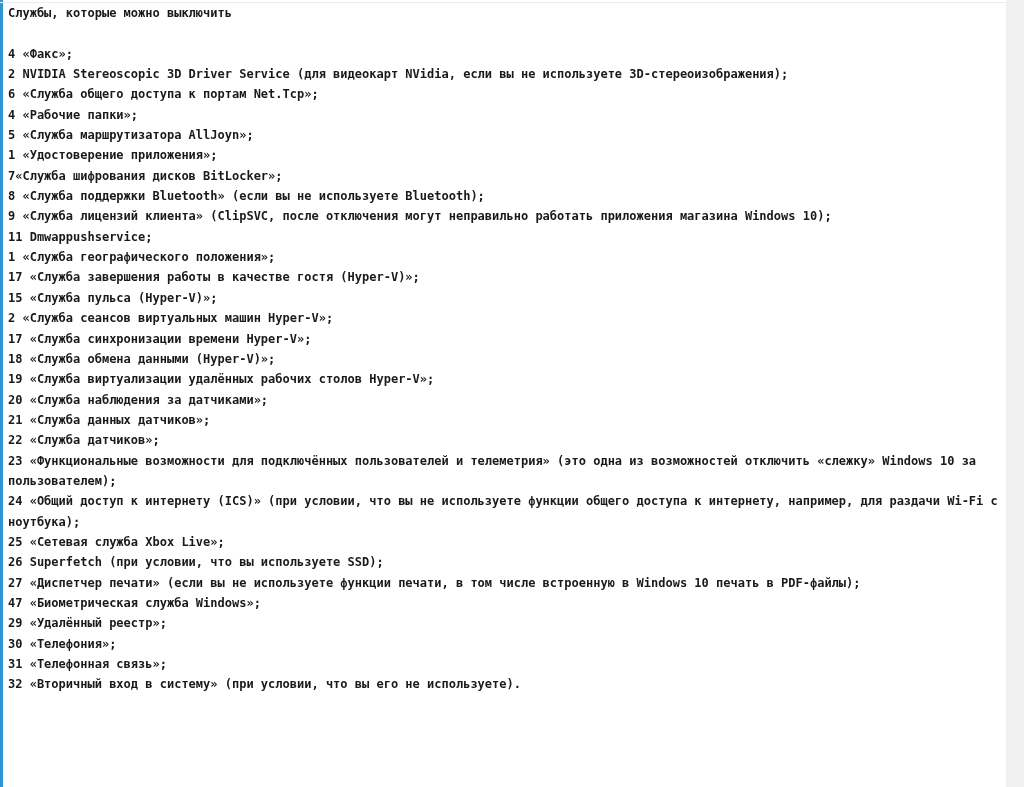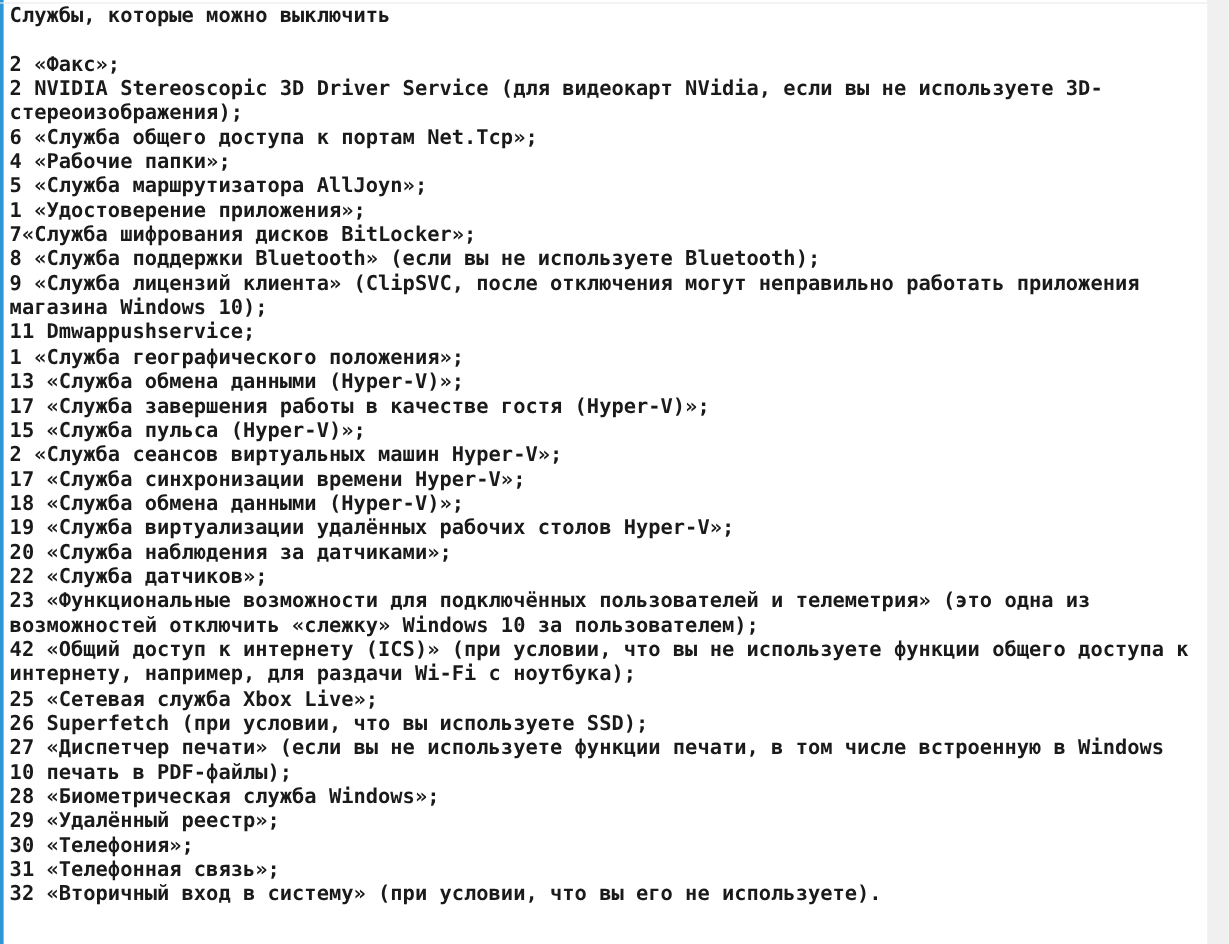--- a/index.html
+++ b/index.html
@@ -30,21 +30,21 @@
     position: absolute;
     left: 1006px; top: 0;
     width: 18px; height: 787px;
     background: #f0f0f0;
   }
   .content {
     position: absolute;
     left: 8px; top: 3px;
     width: 990px;
     color: #1a1a1a;
-    font-size: 17px;
+    font-size: 12px;
     font-weight: bold;
     line-height: 20.35px;
     letter-spacing: 0;
     white-space: normal;
     word-spacing: normal;
   }
   .title-line {
     white-space: pre-wrap;
   }
   .spacer {
@@ -59,44 +59,44 @@
 
 <div class="left-accent"></div>
 <div class="top-edge"></div>
 <div class="right-gutter"></div>
 
 <div class="content">
   <div class="title-line">Службы, которые можно выключить</div>
   <div class="spacer"></div>
   <div>
 
-  <div class="service-line">2 «Факс»;</div>
+  <div class="service-line">4 «Факс»;</div>
       <div class="service-line">2 NVIDIA Stereoscopic 3D Driver Service (для видеокарт NVidia, если вы не используете 3D-стереоизображения);</div>
       <div class="service-line">6 «Служба общего доступа к портам Net.Tcp»;</div>
       <div class="service-line">4 «Рабочие папки»;</div>
       <div class="service-line">5 «Служба маршрутизатора AllJoyn»;</div>
       <div class="service-line">1 «Удостоверение приложения»;</div>
       <div class="service-line">7«Служба шифрования дисков BitLocker»;</div>
       <div class="service-line">8 «Служба поддержки Bluetooth» (если вы не используете Bluetooth);</div>
       <div class="service-line">9 «Служба лицензий клиента» (ClipSVC, после отключения могут неправильно работать приложения магазина Windows 10);</div>
       <div class="service-line">11 Dmwappushservice;</div>
       <div class="service-line">1 «Служба географического положения»;</div>
-      <div class="service-line">13 «Служба обмена данными (Hyper-V)»;</div>
       <div class="service-line">17 «Служба завершения работы в качестве гостя (Hyper-V)»;</div>
       <div class="service-line">15 «Служба пульса (Hyper-V)»;</div>
       <div class="service-line">2 «Служба сеансов виртуальных машин Hyper-V»;</div>
       <div class="service-line">17 «Служба синхронизации времени Hyper-V»;</div>
       <div class="service-line">18 «Служба обмена данными (Hyper-V)»;</div>
       <div class="service-line">19 «Служба виртуализации удалённых рабочих столов Hyper-V»;</div>
       <div class="service-line">20 «Служба наблюдения за датчиками»;</div>
+      <div class="service-line">21 «Служба данных датчиков»;</div>
       <div class="service-line">22 «Служба датчиков»;</div>
       <div class="service-line">23 «Функциональные возможности для подключённых пользователей и телеметрия» (это одна из возможностей отключить «слежку» Windows 10 за пользователем);</div>
-      <div class="service-line">42 «Общий доступ к интернету (ICS)» (при условии, что вы не используете функции общего доступа к интернету, например, для раздачи Wi-Fi с ноутбука);</div>
+      <div class="service-line">24 «Общий доступ к интернету (ICS)» (при условии, что вы не используете функции общего доступа к интернету, например, для раздачи Wi-Fi с ноутбука);</div>
       <div class="service-line">25 «Сетевая служба Xbox Live»;</div>
       <div class="service-line">26 Superfetch (при условии, что вы используете SSD);</div>
       <div class="service-line">27 «Диспетчер печати» (если вы не используете функции печати, в том числе встроенную в Windows 10 печать в&nbsp;PDF-файлы);</div>
-      <div class="service-line">28 «Биометрическая служба Windows»;</div>
+      <div class="service-line">47 «Биометрическая служба Windows»;</div>
       <div class="service-line">29 «Удалённый реестр»;</div>
       <div class="service-line">30 «Телефония»;</div>
       <div class="service-line">31 «Телефонная связь»;</div>
       <div class="service-line">32 «Вторичный вход в систему» (при условии, что вы его не используете).</div>
     </div>
 </div>
 
 </body></html>

